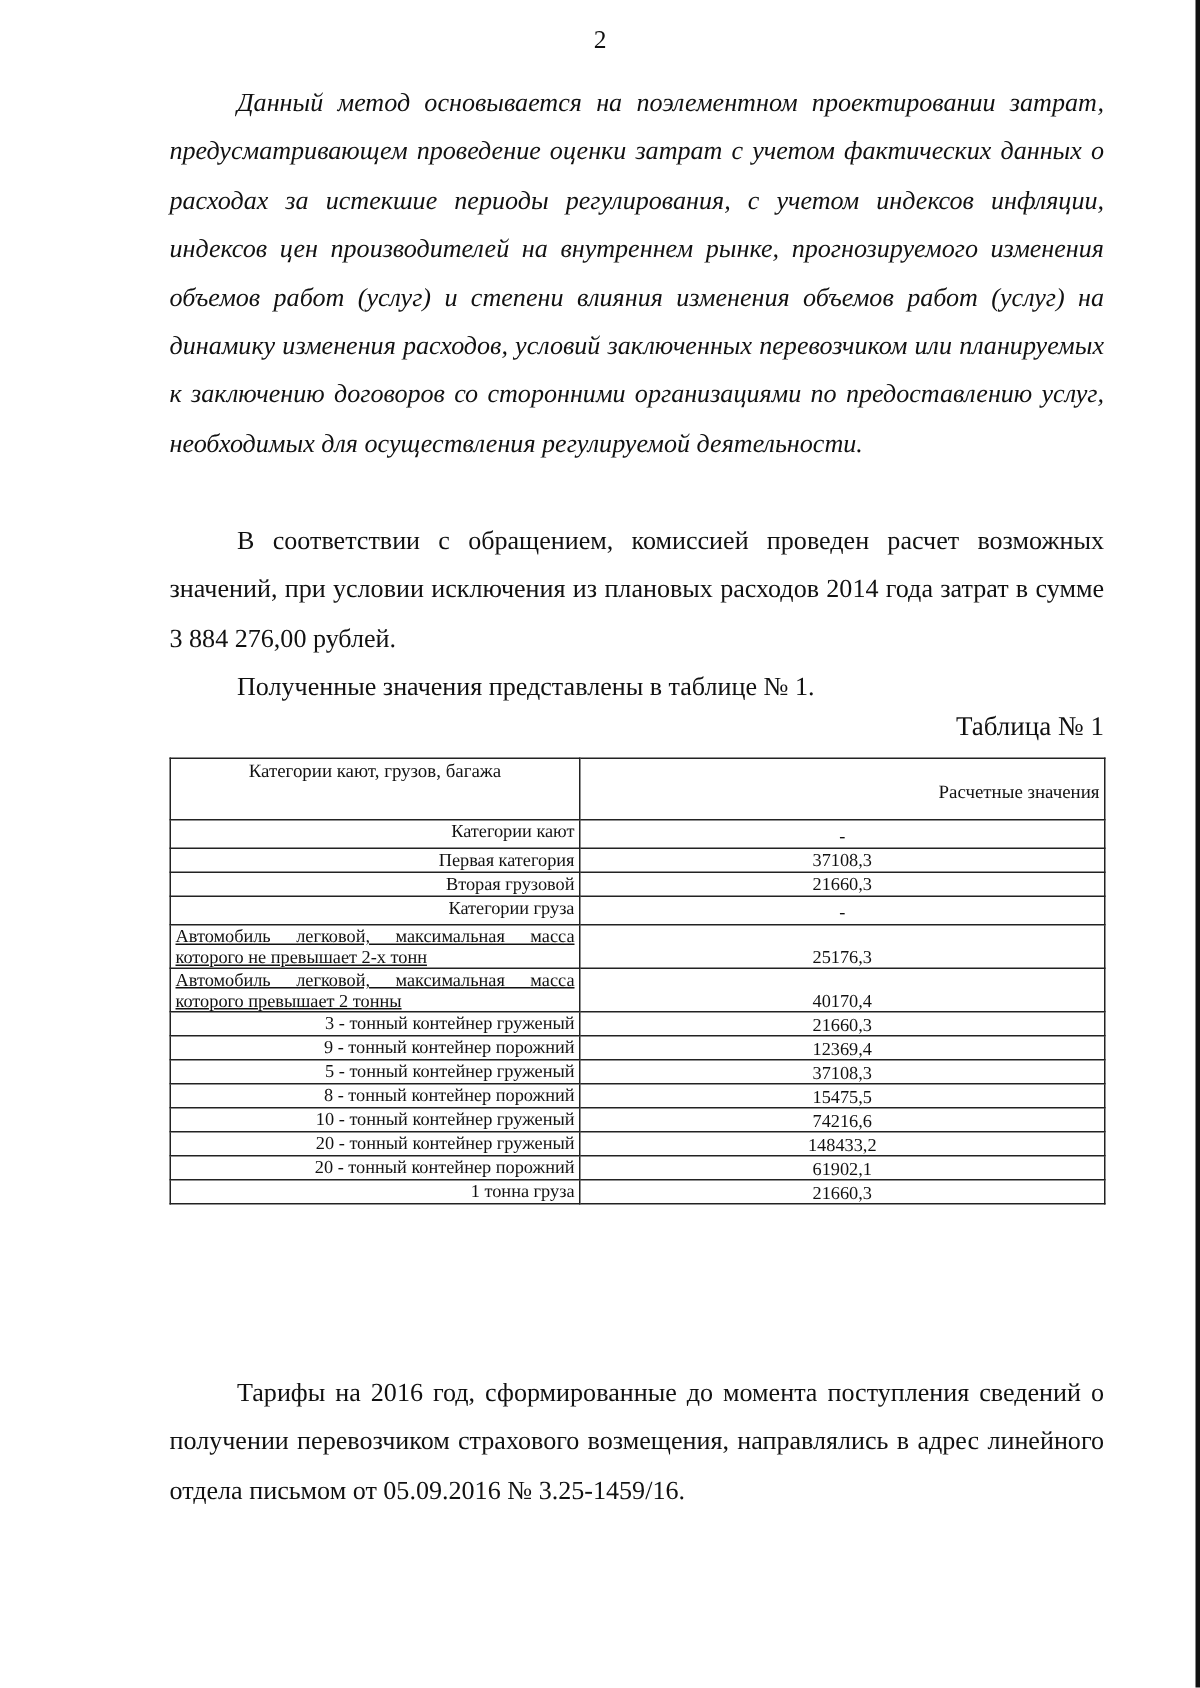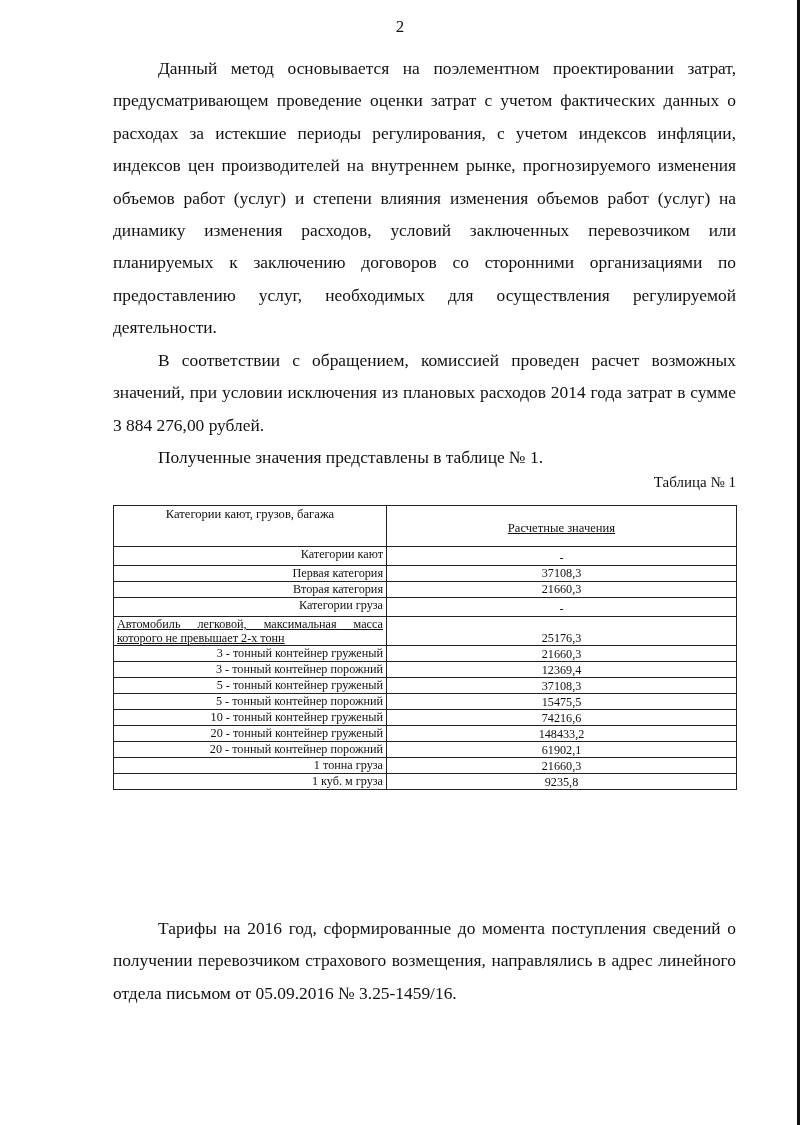--- a/index.html
+++ b/index.html
@@ -12,36 +12,36 @@
   }
   .page-num {
     position: absolute; top: 17px; left: 0; width: 800px; text-align: center;
     font-size: 17px;
   }
   .para {
     position: absolute; left: 113px; width: 623px; font-size: 17.4px; line-height: 32.4px;
     text-align: justify; margin: 0;
   }
   .para.indent { text-indent: 45px; }
-  #p1 { top: 52px; }
+  #p1 { top: 52px; font-style: italic; }
   #p2 { top: 344px; }
   #p3 { top: 441px; }
   .table-caption {
-    position: absolute; top: 474px; right: 64px; font-size: 15px;
+    position: absolute; top: 474px; right: 64px; font-size: 18px;
   }
   table.tbl {
     position: absolute; top: 505px; left: 113px; width: 624px;
     border-collapse: collapse; font-size: 12.2px; line-height: 13.6px;
   }
   table.tbl td, table.tbl th {
     border: 1.2px solid #222; padding: 1px 3px 0 3px; vertical-align: top; font-weight: normal; margin-top: 32px;
   }
   table.tbl th { height: 34px; font-size: 12.6px; }
   table.tbl th.c1 { text-align: center; vertical-align: top; padding-top: 2px; }
-  table.tbl th.c2 { text-align: center; vertical-align: middle; padding-top: 6px; text-decoration: underline; }
+  table.tbl th.c2 { text-align: right; vertical-align: middle; padding-top: 6px; }
   table.tbl td.c1 { width: 266px; text-align: right; }
   table.tbl td.c2 { text-align: center; vertical-align: bottom; }
   table.tbl td.c1.wrap { text-align: justify; text-align-last: left; text-decoration: underline; }
   tr.tall td { height: 17px; }
   tr.r td { height: 14px; }
   #p4 { top: 912px; }
 </style>
 </head>
 <body>
 
@@ -65,63 +65,63 @@
   <tbody id="tbody">
       <tr class="tall">
         <td class="c1">Категории кают</td>
         <td class="c2">-</td>
       </tr>
       <tr class="r">
         <td class="c1">Первая категория</td>
         <td class="c2">37108,3</td>
       </tr>
       <tr class="r">
-        <td class="c1">Вторая категория</td>
+        <td class="c1">Вторая грузовой</td>
         <td class="c2">21660,3</td>
       </tr>
       <tr class="tall">
         <td class="c1">Категории груза</td>
         <td class="c2">-</td>
       </tr>
       <tr class="r">
         <td class="c1 wrap">Автомобиль легковой, максимальная масса которого не превышает 2-х тонн</td>
         <td class="c2">25176,3</td>
       </tr>
       <tr class="r">
+        <td class="c1 wrap">Автомобиль легковой, максимальная масса которого превышает 2 тонны</td>
+        <td class="c2">40170,4</td>
+      </tr>
+      <tr class="r">
         <td class="c1">3 - тонный контейнер груженый</td>
         <td class="c2">21660,3</td>
       </tr>
       <tr class="r">
-        <td class="c1">3 - тонный контейнер порожний</td>
+        <td class="c1">9 - тонный контейнер порожний</td>
         <td class="c2">12369,4</td>
       </tr>
       <tr class="r">
         <td class="c1">5 - тонный контейнер груженый</td>
         <td class="c2">37108,3</td>
       </tr>
       <tr class="r">
-        <td class="c1">5 - тонный контейнер порожний</td>
+        <td class="c1">8 - тонный контейнер порожний</td>
         <td class="c2">15475,5</td>
       </tr>
       <tr class="r">
         <td class="c1">10 - тонный контейнер груженый</td>
         <td class="c2">74216,6</td>
       </tr>
       <tr class="r">
         <td class="c1">20 - тонный контейнер груженый</td>
         <td class="c2">148433,2</td>
       </tr>
       <tr class="r">
         <td class="c1">20 - тонный контейнер порожний</td>
         <td class="c2">61902,1</td>
       </tr>
       <tr class="r">
         <td class="c1">1 тонна груза</td>
         <td class="c2">21660,3</td>
       </tr>
-      <tr class="r">
-        <td class="c1">1 куб. м груза</td>
-        <td class="c2">9235,8</td>
-      </tr>
     </tbody>
 </table>
 
 <p class="para indent" id="p4">Тарифы на 2016 год, сформированные до момента поступления сведений о получении перевозчиком страхового возмещения, направлялись в адрес линейного отдела письмом от 05.09.2016 № 3.25-1459/16.</p>
 
 </body></html>

